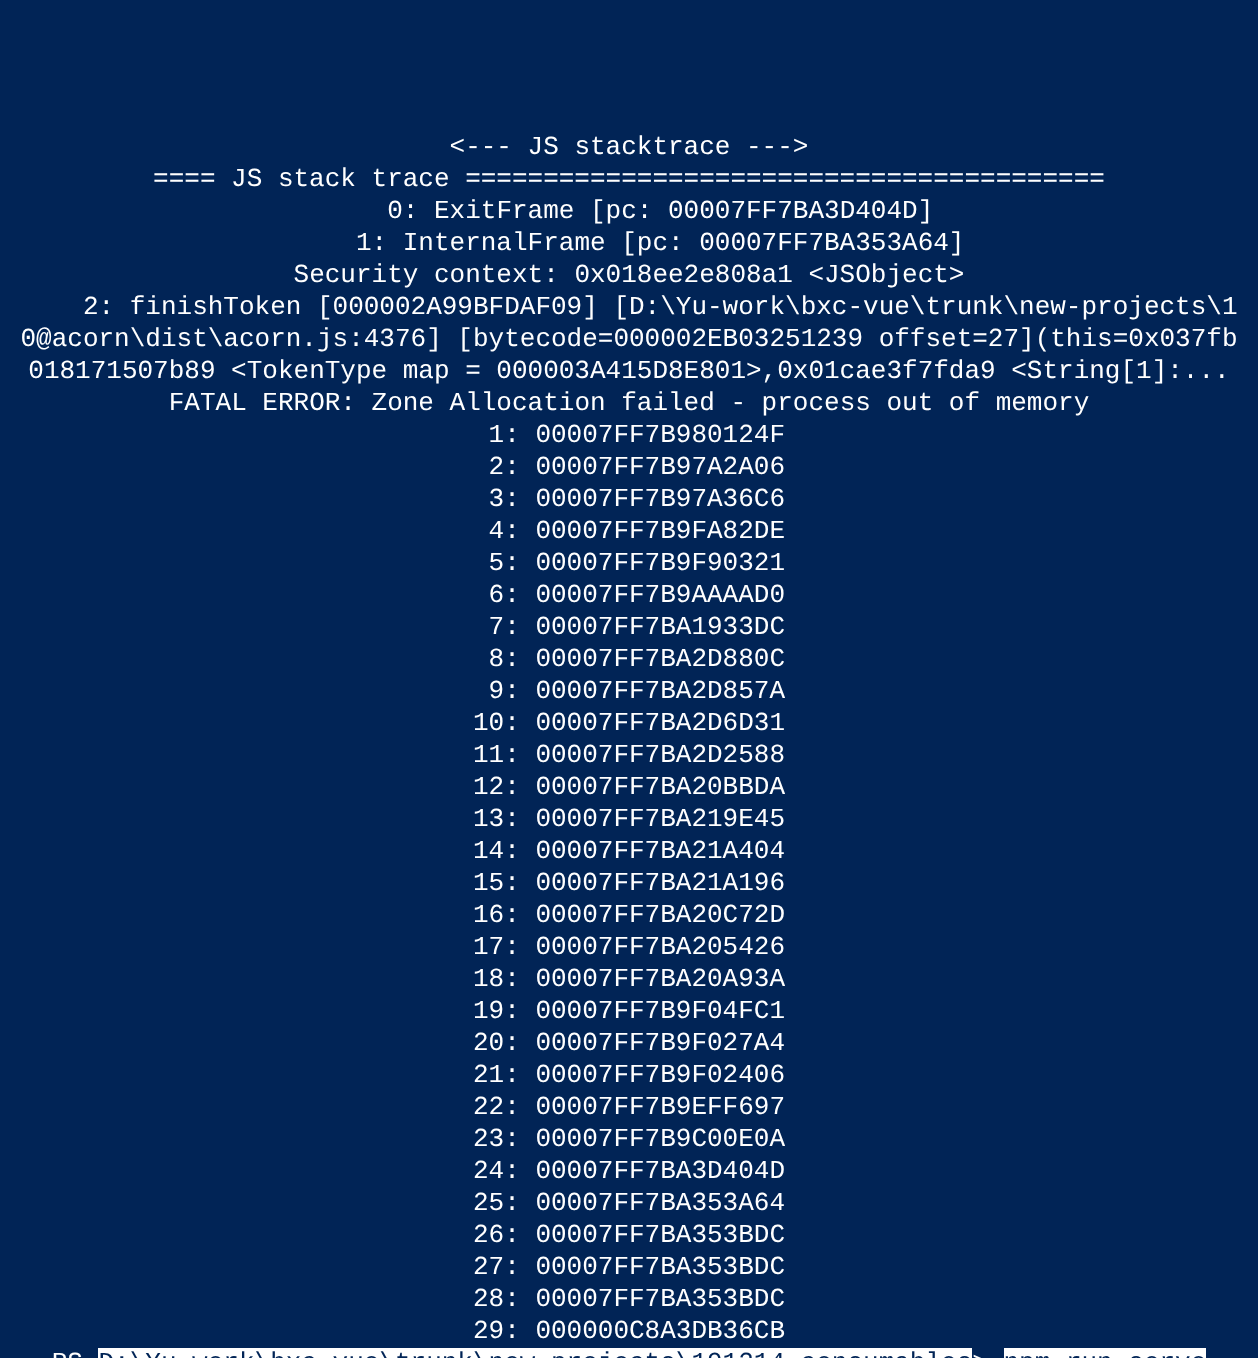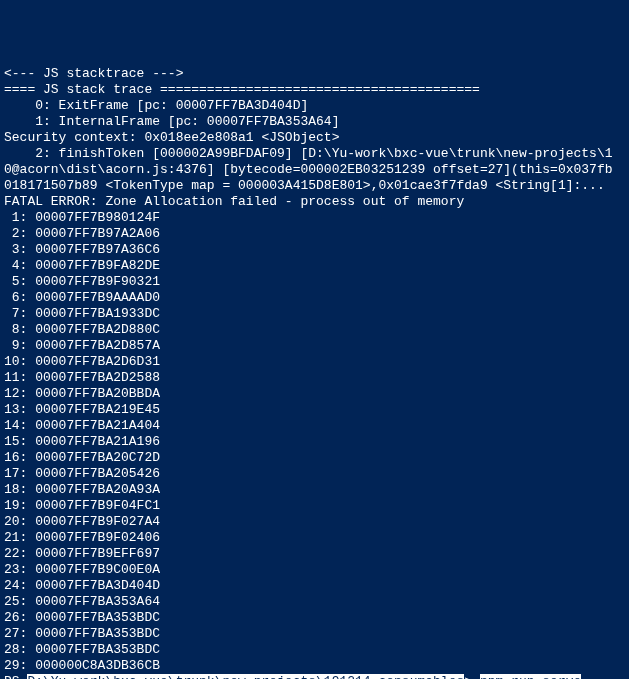--- a/index.html
+++ b/index.html
@@ -14,20 +14,21 @@
       font-size: 13px;
       line-height: 16px;
       width: 629px;
       height: 679px;
       overflow: hidden;
       padding: 2px 4px;
       white-space: pre;
     }
     .line {
       display: block;
+      text-align: center;
     }
     .highlight {
       background-color: #ffffff;
       color: #012456;
       display: inline;
     }
   </style>
 </head>
 <body>
 

